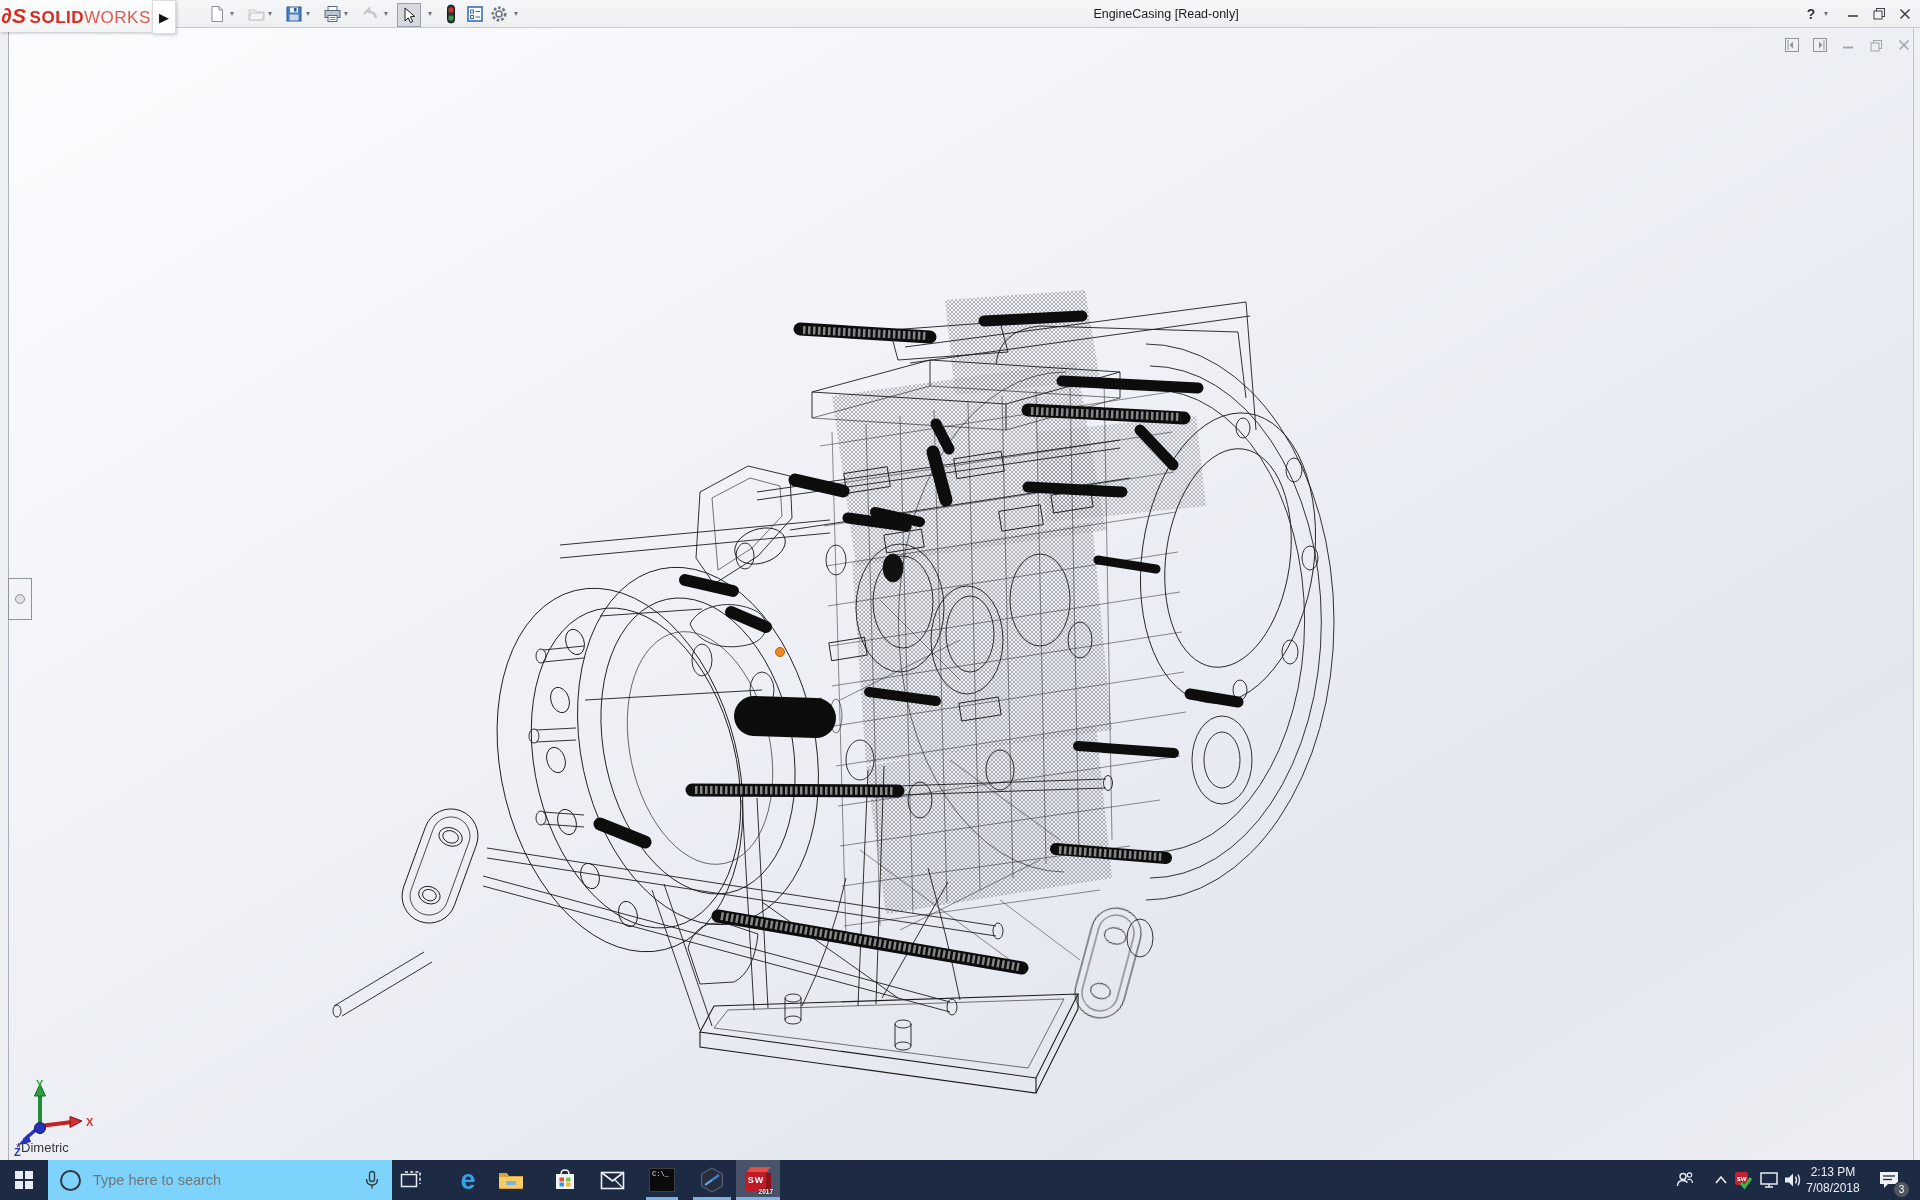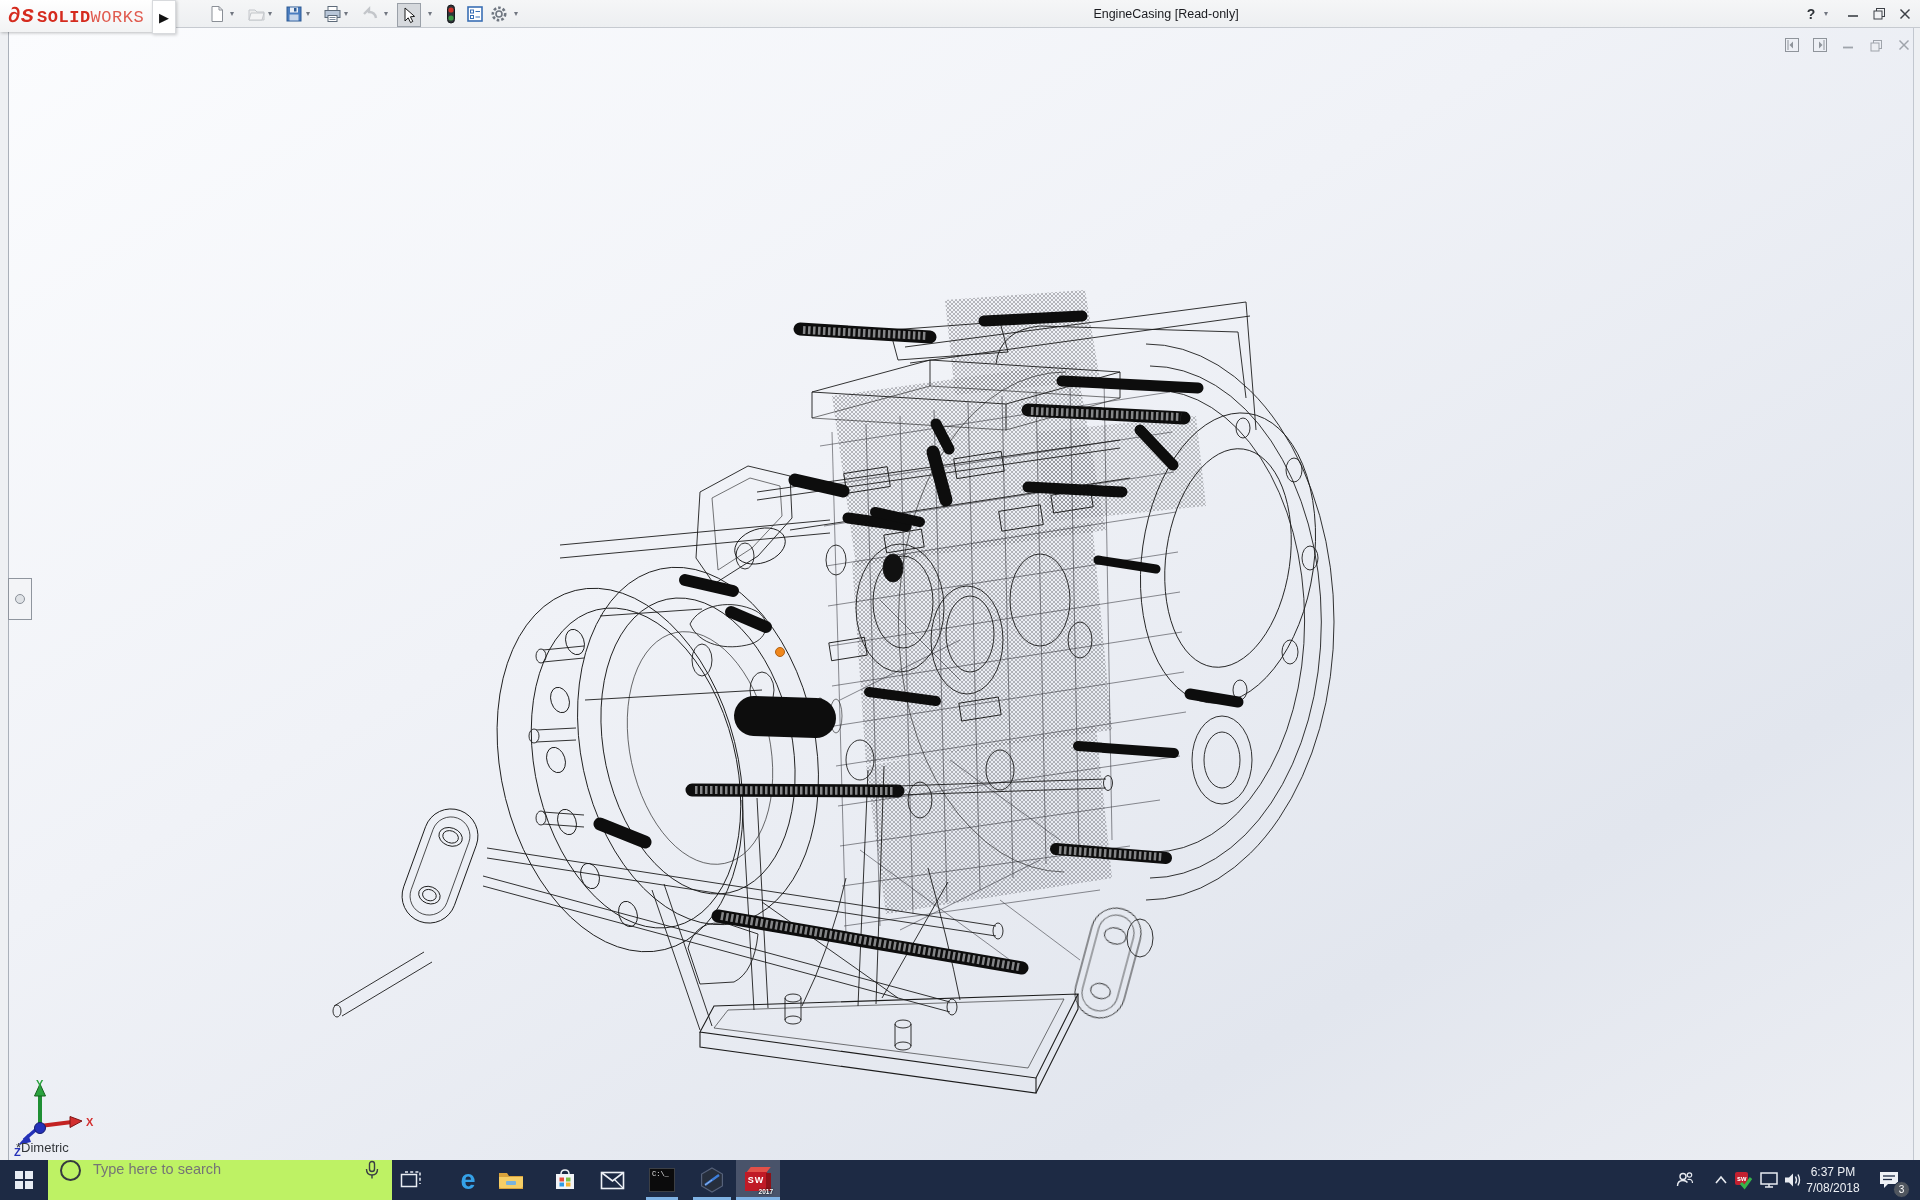--- a/index.html
+++ b/index.html
@@ -5,21 +5,21 @@
   html,body{margin:0;padding:0;background:#000;}
   #root{position:relative;width:1920px;height:1200px;overflow:hidden;
         font-family:"Liberation Sans",sans-serif;background:#f0f1f3;}
 
   
   .titlebar{position:absolute;top:0;left:0;width:1920px;height:27px;
     background:linear-gradient(#f5f6f7,#edeff1);border-bottom:1px solid #c6cad0;z-index:30;}
   .logo-block{position:absolute;top:0;left:0;width:152px;height:32px;
     background:linear-gradient(#ffffff,#f2f3f4);box-shadow:1px 1px 3px rgba(0,0,0,.25);
     display:flex;align-items:center;justify-content:center;z-index:32;}
-  .brand{white-space:nowrap;color:#d52b1e;font-size:17px;letter-spacing:.5px;font-family:Liberation Mono, monospace;}
+  .brand{white-space:nowrap;color:#d52b1e;font-size:17px;letter-spacing:.5px;}
   .brand .glyph{font-style:italic;font-weight:700;font-size:21px;margin-right:3px;}
   .brand .solid{font-weight:700;}
   .brand .works{font-weight:400;color:#e05a4e;}
   .flyout{position:absolute;top:0;left:152px;width:22px;height:32px;background:#fff;
     border:1px solid #d8dadd;box-shadow:1px 1px 3px rgba(0,0,0,.2);display:flex;
     align-items:center;justify-content:center;font-size:13px;color:#111;z-index:32;cursor:pointer;}
   .tb-ico{position:absolute;top:3px;width:22px;height:22px;display:flex;align-items:center;
     justify-content:center;z-index:31;cursor:pointer;}
   .tb-caret{position:absolute;top:9px;font-size:8px;color:#707680;z-index:31;cursor:pointer;}
   .sel-box{border:1px solid #9aa0a8;background:#d6d9dd;}
@@ -46,22 +46,22 @@
     color:#33363a;z-index:6;}
   .triad-svg{position:absolute;top:1078px;left:6px;width:100px;height:82px;z-index:6;}
 
   
   .taskbar{position:absolute;top:1160px;left:0;width:1920px;height:40px;background:#1d2a44;z-index:40;}
   .tb-slot{position:absolute;top:0;width:44px;height:40px;display:flex;align-items:center;
     justify-content:center;cursor:pointer;}
   .start{left:2px;}
   .win-logo{display:grid;grid-template-columns:8px 8px;grid-template-rows:8px 8px;gap:1.5px;}
   .win-logo span{background:#e8edf4;}
-  .searchbox{position:absolute;top:0;left:48px;width:344px;height:40px;background:#bef264;
-    display:flex;align-items:flex-start;cursor:text;}
+  .searchbox{position:absolute;top:0;left:48px;width:344px;height:40px;background:#7dd3fc;
+    display:flex;align-items:center;cursor:text;}
   .cortana-ring{width:17px;height:17px;border:2.5px solid #35393f;border-radius:50%;margin:0 10px 0 12px;}
   .search-input{flex:1;border:none;outline:none;background:transparent;font-size:14.5px;
     color:#5a5e63;font-family:"Liberation Sans",sans-serif;}
   .underline{position:absolute;bottom:0;left:50%;transform:translateX(-50%);height:3px;
     width:32px;background:#7fb2e4;}
   .active-slot{background:#49536a;}
   .tray-ico{position:absolute;top:0;width:26px;height:40px;display:flex;align-items:center;
     justify-content:center;cursor:pointer;color:#e8ebf1;}
   .clock{position:absolute;top:4px;left:1797px;width:72px;text-align:center;color:#eef1f6;
     font-size:12px;line-height:16px;cursor:default;}
@@ -594,21 +594,21 @@
 
     <div class="tray-ico" style="left:1780px">
       <svg width="20" height="18" viewBox="0 0 20 18">
         <polygon points="2,6.5 6,6.5 10,2.5 10,15.5 6,11.5 2,11.5" fill="#e8ebf1"></polygon>
         <path d="M12.5,5.5 Q14.5,9 12.5,12.5" fill="none" stroke="#e8ebf1" stroke-width="1.4"></path>
         <path d="M15,3.5 Q18,9 15,14.5" fill="none" stroke="#e8ebf1" stroke-width="1.4"></path>
       </svg>
     </div>
 
     <div class="clock">
-      <div>6:37 PM</div>
+      <div>2:13 PM</div>
       <div>7/08/2018</div>
     </div>
 
     <div class="tray-ico" style="left:1876px">
       <svg width="22" height="20" viewBox="0 0 22 20">
         <path d="M2,2 h18 v12 h-10 l-4,4 v-4 h-4 z" fill="#eef1f6"></path>
         <line x1="5" y1="6" x2="17" y2="6" stroke="#1d2a44" stroke-width="1.3"></line>
         <line x1="5" y1="9.5" x2="14" y2="9.5" stroke="#1d2a44" stroke-width="1.3"></line>
       </svg>
     </div>

